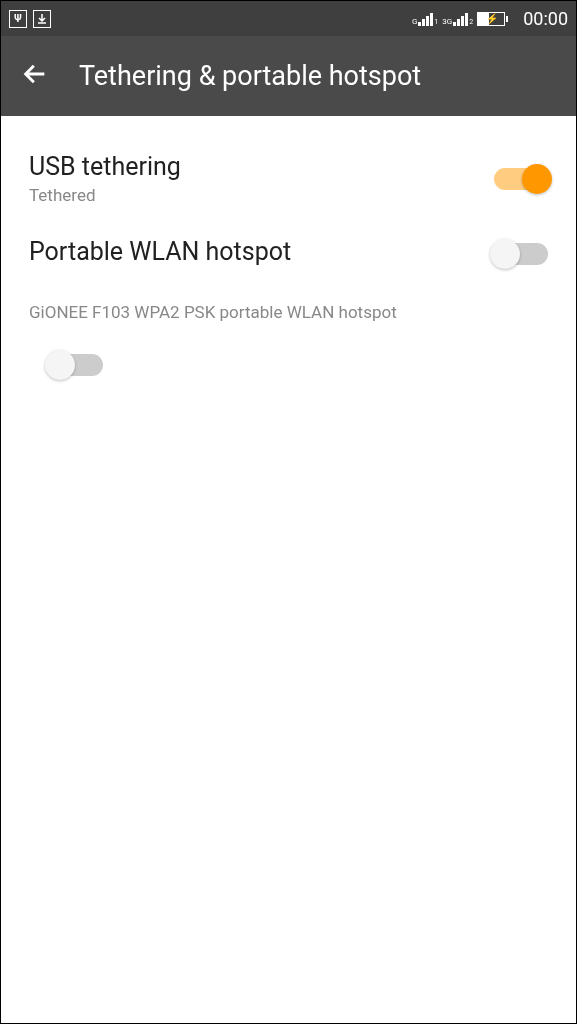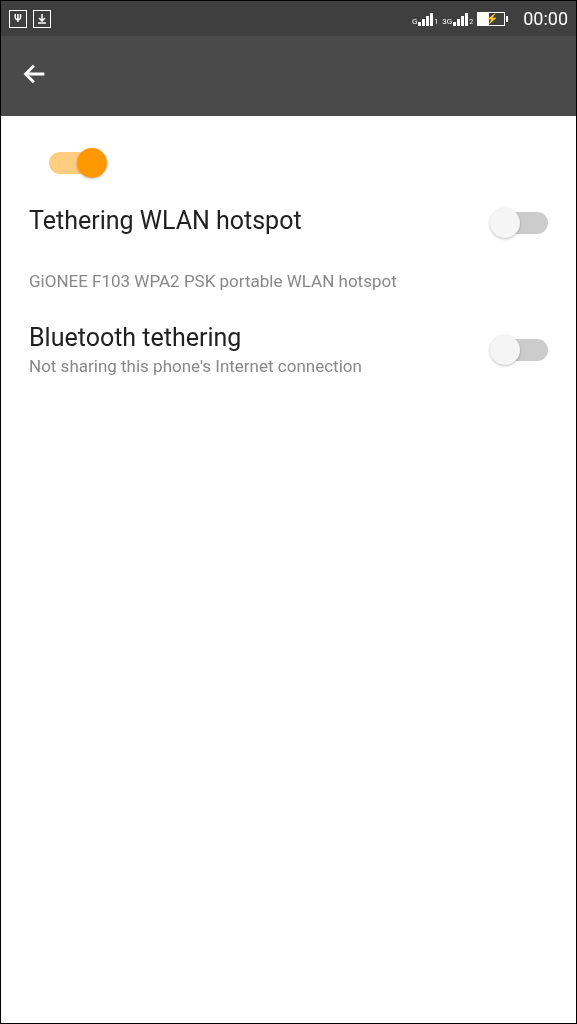--- a/index.html
+++ b/index.html
@@ -219,48 +219,49 @@
     <span class="clock">00:00</span>
   </div>
 </div>
 
 <div class="app-bar">
   <div class="back-arrow">
     <svg viewBox="0 0 24 24">
         <path d="M20 12 L4 12 M11 5 L4 12 L11 19"></path>
       </svg>
   </div>
+  <div class="app-title">Tethering &amp; portable hotspot</div>
 </div>
 
 <div class="settings-list">
 
   <div class="setting-item">
+    <div class="setting-text">
+      <div class="setting-title">USB tethering</div>
+      <div class="setting-subtitle">Tethered</div>
+    </div>
     <div class="toggle toggle-on">
       <div class="toggle-knob"></div>
     </div>
   </div>
 
   <div class="setting-item">
     <div class="setting-text">
-      <div class="setting-title">Tethering WLAN hotspot</div>
+      <div class="setting-title">Portable WLAN hotspot</div>
     </div>
     <div class="toggle toggle-off">
       <div class="toggle-knob"></div>
     </div>
   </div>
 
   <div class="setting-item">
     <div class="setting-text">
       <div class="setting-subtitle">GiONEE F103 WPA2 PSK portable WLAN hotspot</div>
     </div>
   </div>
 
   <div class="setting-item">
-    <div class="setting-text">
-      <div class="setting-title">Bluetooth tethering</div>
-      <div class="setting-subtitle">Not sharing this phone's Internet connection</div>
-    </div>
     <div class="toggle toggle-off">
       <div class="toggle-knob"></div>
     </div>
   </div>
 
 </div>
 
 </body></html>

